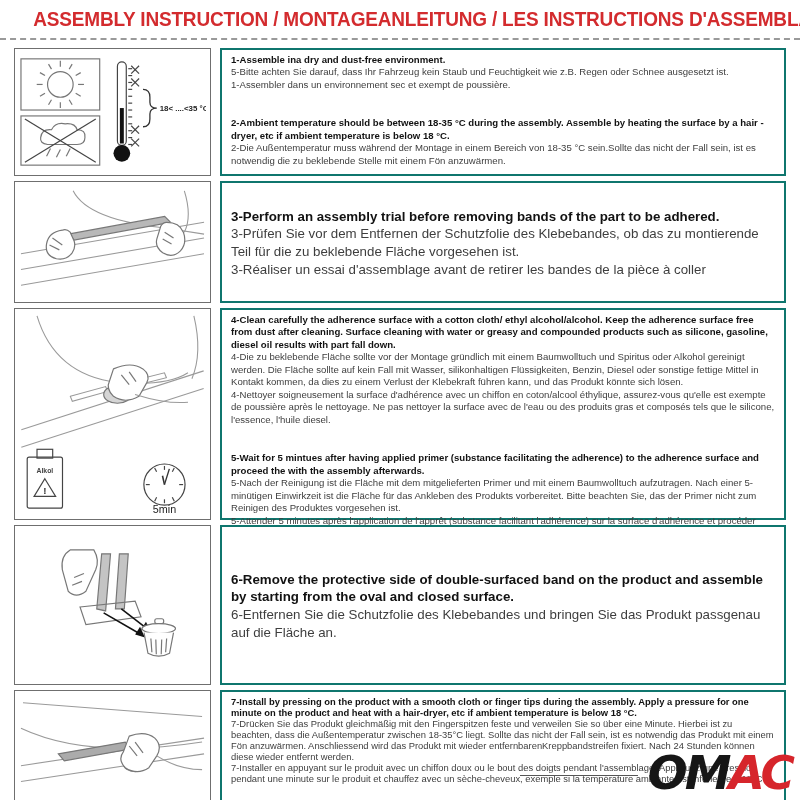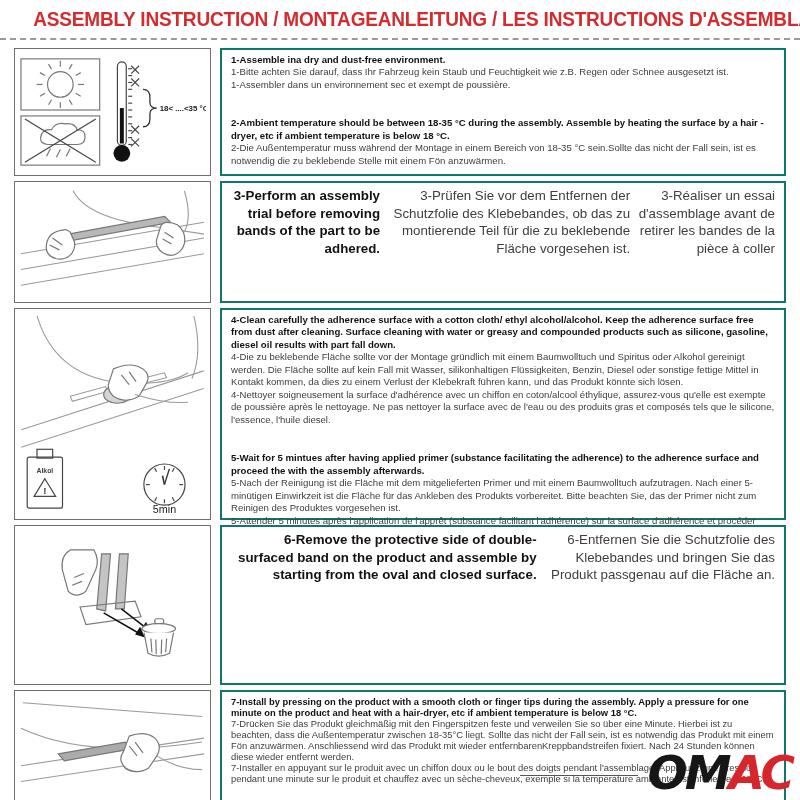--- a/index.html
+++ b/index.html
@@ -17,21 +17,21 @@
   .title-sep{border-top:2px dashed #9a9a9a;margin:0 -14px 8px;height:0;}
   .itable{display:flex;flex-direction:column;gap:5px;}
   .irow{display:flex;gap:9px;}
   .cell{box-sizing:border-box;background:#fff;}
   .illo{
     flex:0 0 197px;width:197px;border:1.5px solid #6f6f6f;
     padding:0;display:flex;align-items:center;justify-content:center;
   }
   .txt{flex:1;border:2px solid #0f766e;padding:4px 9px 2px;}
   .row-sm .txt{font-size:9.6px;line-height:1.3;}
-  .row-lg .txt{font-size:13.3px;line-height:1.32;display:flex;flex-direction:row;justify-content:center;text-align:right;}
+  .row-lg .txt{font-size:13.3px;line-height:1.32;display:flex;flex-direction:column;justify-content:center;}
   .r1{height:128px;}
   .r2{height:122px;}
   .r3{height:212px;}
   .r4{height:160px;}
   .r5{height:112px;}
   .r5 .txt{font-size:9.4px;line-height:1.17;}
   p{margin:0;color:#3e3e3e;}
   p.en{color:#121212;font-weight:bold;}
   p.gap{margin-top:26px;}
   svg{display:block;}
@@ -117,21 +117,21 @@
               <line x1="114" y1="83" x2="122" y2="91"></line>
                 <line x1="122" y1="83" x2="114" y2="91"></line>
             </g>
             <path d="M 126,33 Q 133,33 133,41 L 133,46 Q 133,52 140,52 Q 133,52 133,58 L 133,63 Q 133,71 126,71" fill="none" stroke="#333" stroke-width="1.3"></path>
             <text x="143" y="55" font-size="8" font-weight="bold" fill="#222">18&lt; ....&lt;35 °C</text>
           </g>
         </svg>
       </div>
       <div class="cell txt">
         <p class="en">1-Assemble ina dry and dust-free environment.</p>
-        <p>1-Bitte achten Sie darauf, dass Ihr Fahrzeug kein Staub und Feuchtigkeit wie z.B. Regen oder Schnee ausgesetzt ist.</p>
+        <p>5-Bitte achten Sie darauf, dass Ihr Fahrzeug kein Staub und Feuchtigkeit wie z.B. Regen oder Schnee ausgesetzt ist.</p>
         <p>1-Assembler dans un environnement sec et exempt de poussière.</p>
         <p class="en gap">2-Ambient temperature should be between 18-35 °C during the assembly. Assemble by heating the surface by a hair -dryer, etc if ambient temperature is below 18 °C.</p>
         <p>2-Die Außentemperatur muss während der Montage in einem Bereich von 18-35 °C sein.Sollte das nicht der Fall sein, ist es notwendig die zu beklebende Stelle mit einem Fön anzuwärmen.</p>
       </div>
     </section>
 
     <section class="irow r2 row-lg">
       <div class="cell illo">
         <svg width="187" height="108" viewBox="0 0 190 108">
           <path d="M 55,2 Q 70,32 150,40 L 188,46" class="ln"></path>

